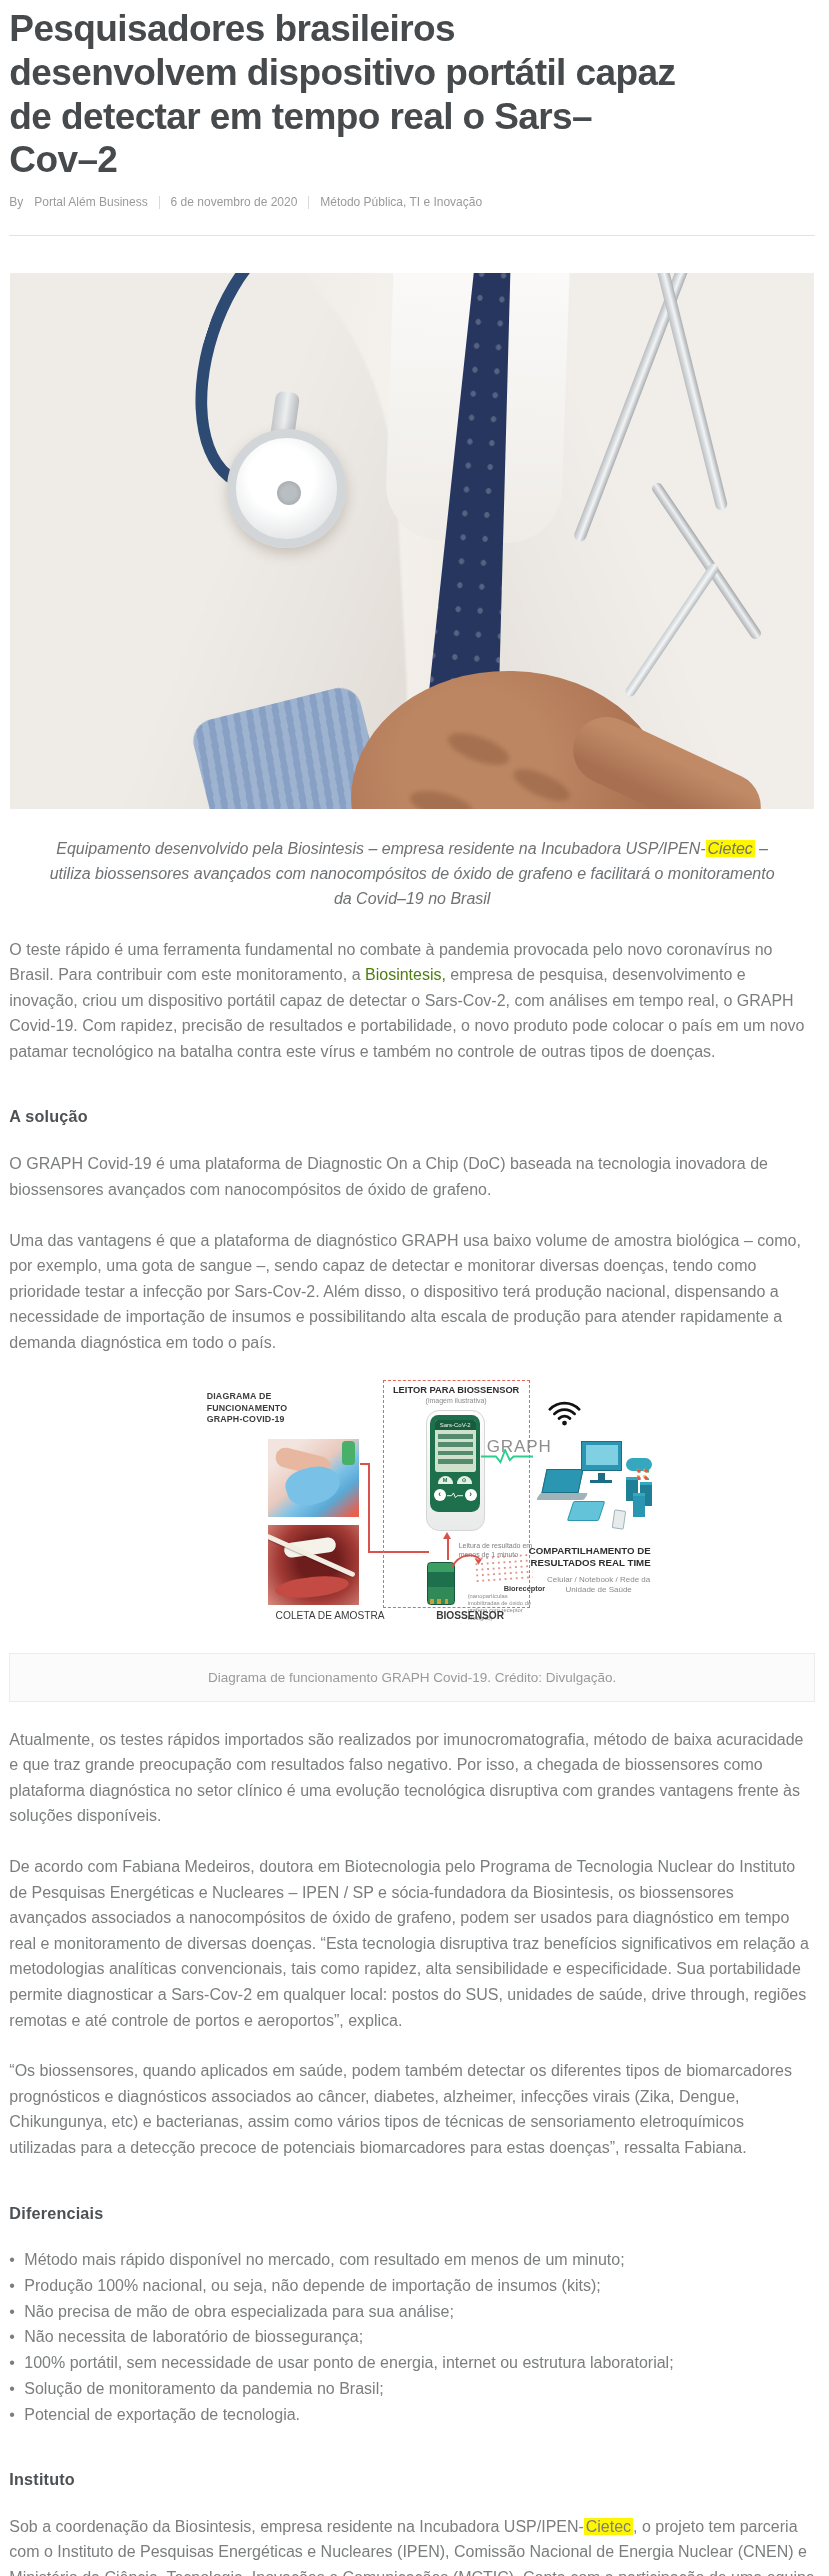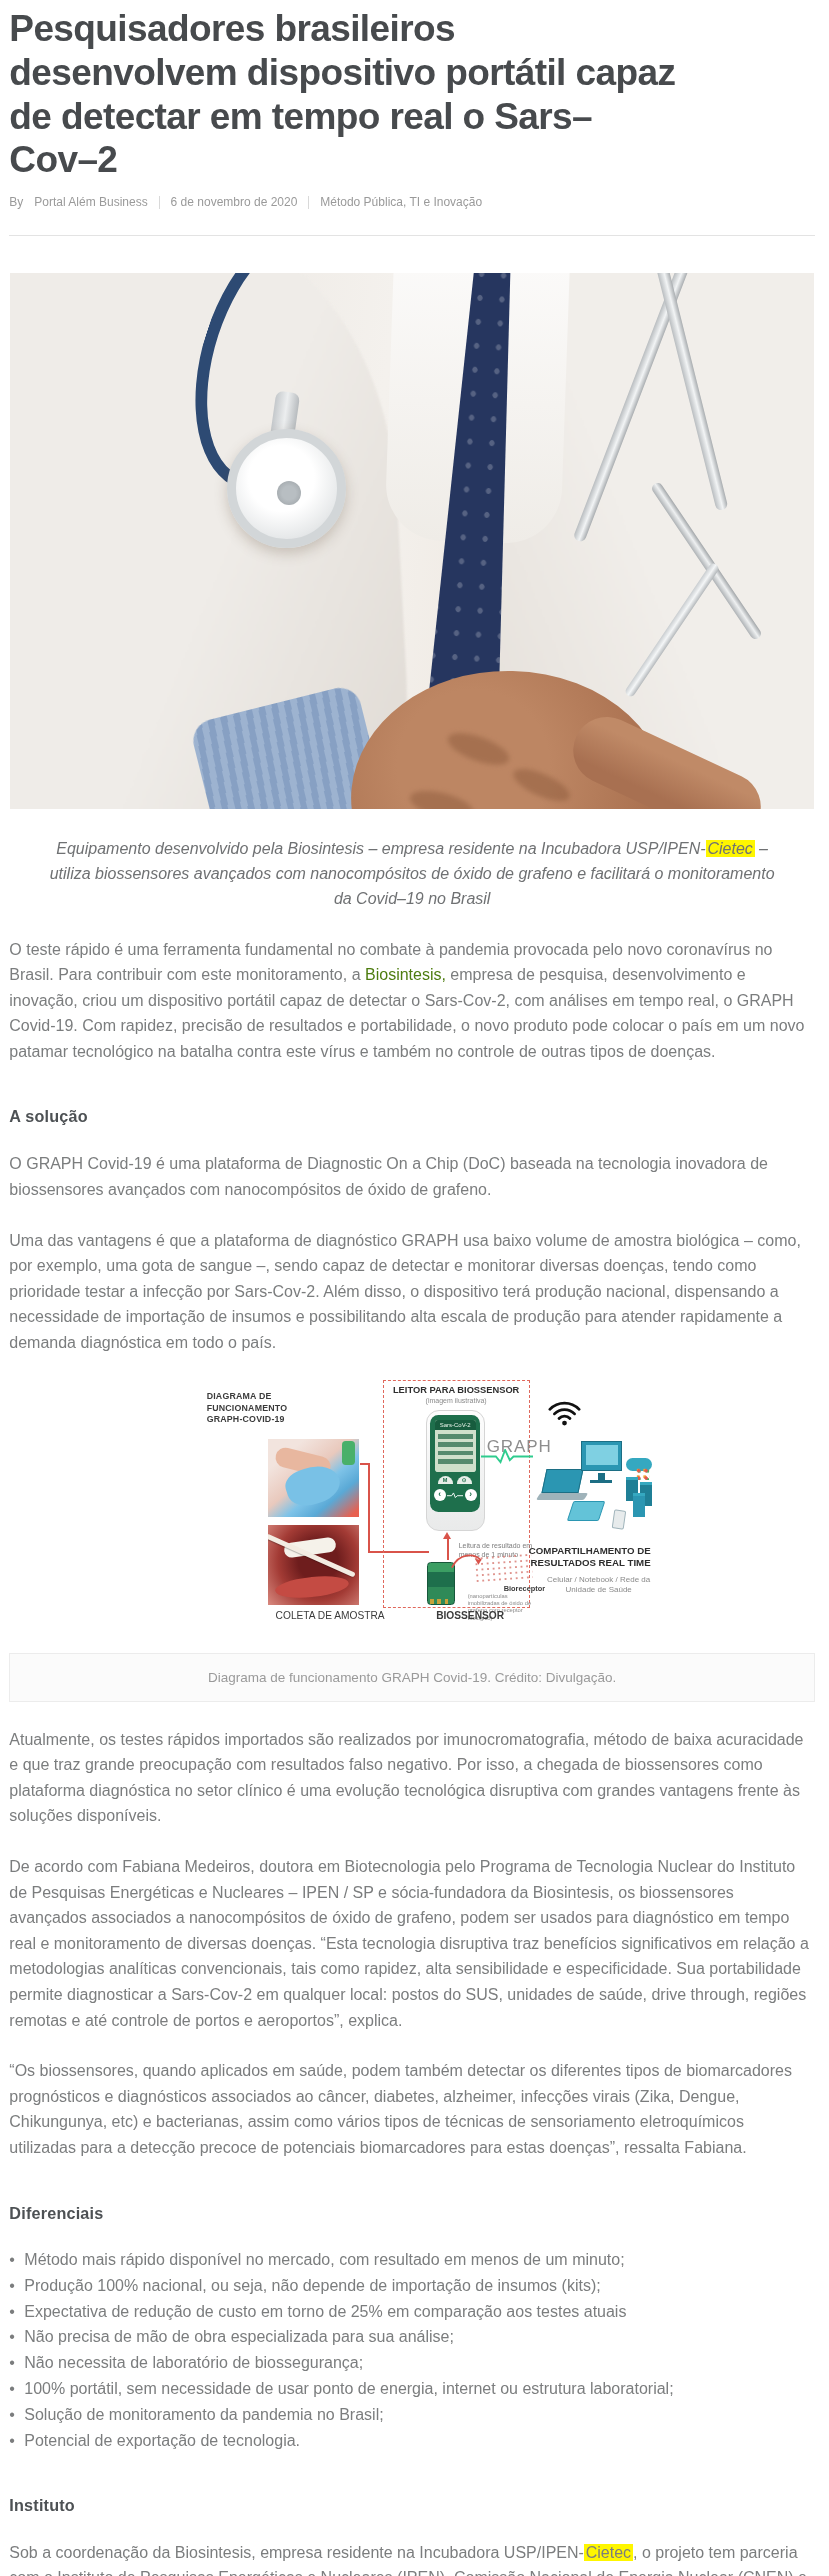--- a/index.html
+++ b/index.html
@@ -320,21 +320,20 @@
   <div class="caption-box">Diagrama de funcionamento GRAPH Covid-19. Crédito: Divulgação.</div>
 
   <p class="body">Atualmente, os testes rápidos importados são realizados por imunocromatografia, método de baixa acuracidade e que traz grande preocupação com resultados falso negativo. Por isso, a chegada de biossensores como plataforma diagnóstica no setor clínico é uma evolução tecnológica disruptiva com grandes vantagens frente às soluções disponíveis.</p>
   <p class="body">De acordo com Fabiana Medeiros, doutora em Biotecnologia pelo Programa de Tecnologia Nuclear do Instituto de Pesquisas Energéticas e Nucleares – IPEN / SP e sócia-fundadora da Biosintesis, os biossensores avançados associados a nanocompósitos de óxido de grafeno, podem ser usados para diagnóstico em tempo real e monitoramento de diversas doenças. “Esta tecnologia disruptiva traz benefícios significativos em relação a metodologias analíticas convencionais, tais como rapidez, alta sensibilidade e especificidade. Sua portabilidade permite diagnosticar a Sars-Cov-2 em qualquer local: postos do SUS, unidades de saúde, drive through, regiões remotas e até controle de portos e aeroportos”, explica.</p>
   <p class="body">“Os biossensores, quando aplicados em saúde, podem também detectar os diferentes tipos de biomarcadores prognósticos e diagnósticos associados ao câncer, diabetes, alzheimer, infecções virais (Zika, Dengue, Chikungunya, etc) e bacterianas, assim como vários tipos de técnicas de sensoriamento eletroquímicos utilizadas para a detecção precoce de potenciais biomarcadores para estas doenças”, ressalta Fabiana.</p>
 
   <h2 class="section">Diferenciais</h2>
   <ul class="diffs">
     <li>Método mais rápido disponível no mercado, com resultado em menos de um minuto;</li>
     <li>Produção 100% nacional, ou seja, não depende de importação de insumos (kits);</li>
-    <li>Expectativa de redução de custo em torno de 25% em comparação aos testes atuais</li>
     <li>Não precisa de mão de obra especializada para sua análise;</li>
     <li>Não necessita de laboratório de biossegurança;</li>
     <li>100% portátil, sem necessidade de usar ponto de energia, internet ou estrutura laboratorial;</li>
     <li>Solução de monitoramento da pandemia no Brasil;</li>
     <li>Potencial de exportação de tecnologia.</li>
   </ul>
 
   <h2 class="section">Instituto</h2>
 
   <p class="body"><span>Sob a coordenação da Biosintesis, empresa residente na Incubadora USP/IPEN-</span><span class="hl">Cietec</span><span>, o projeto tem parceria com o Instituto de Pesquisas Energéticas e Nucleares (IPEN), Comissão Nacional de Energia Nuclear (CNEN) e Ministério da Ciência, Tecnologia, Inovações e Comunicações (MCTIC). Conta com a participação de uma equipe de pesquisadores multidisciplinares, composta por quatro diferentes Centros de Pesquisas: Biotecnologia (CEBIO), a Ciência e Tecnologia de Materiais (CCTM), Combustível Nuclear (CECON) e Tecnologia das Radiações (CETER).</span></p>

